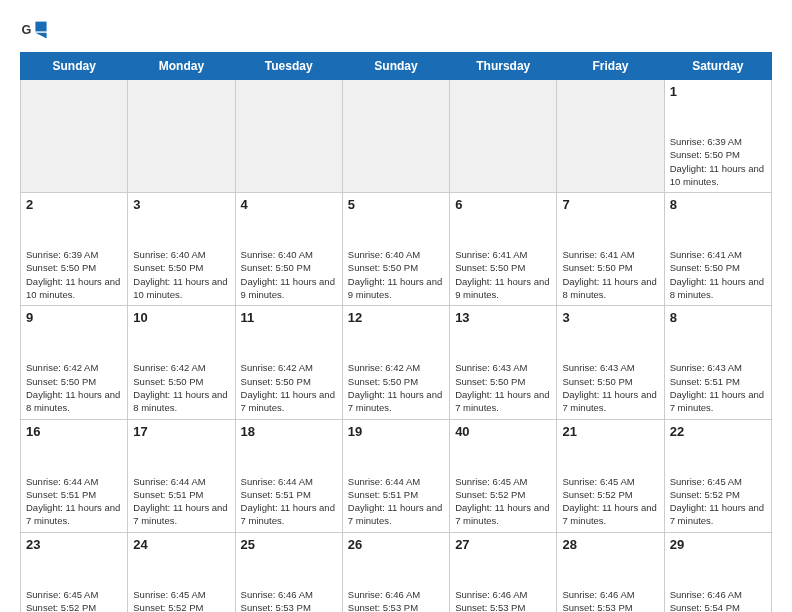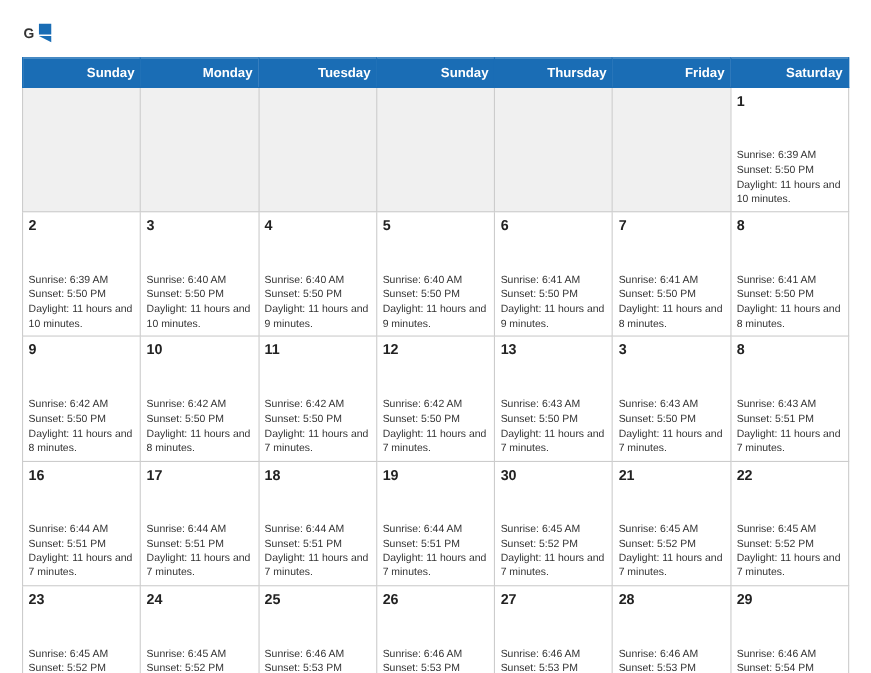--- a/index.html
+++ b/index.html
@@ -47,21 +47,21 @@
       width: 100%;
       border-collapse: collapse;
       table-layout: fixed;
     }
     .calendar thead tr th {
       background: #1a6db5;
       color: #fff;
       font-size: 12px;
       font-weight: bold;
       padding: 6px 5px;
-      text-align: right;
+      text-align: center;
       border: 1px solid #1a6db5;
     }
     .calendar tbody tr td {
       border: 1px solid #ccc;
       vertical-align: top;
       padding: 4px 5px;
       font-size: 10px;
       color: #333;
       background: #fff;
       height: 80px;
@@ -240,21 +240,21 @@
 Sunset: 5:51 PM
 Daylight: 11 hours and 7 minutes.</div>
         </td>
         <td>
           <span class="day-number">19</span>
           <div class="day-info" style="white-space: pre-line;">Sunrise: 6:44 AM
 Sunset: 5:51 PM
 Daylight: 11 hours and 7 minutes.</div>
         </td>
         <td>
-          <span class="day-number">30</span>
+          <span class="day-number">40</span>
           <div class="day-info" style="white-space: pre-line;">Sunrise: 6:45 AM
 Sunset: 5:52 PM
 Daylight: 11 hours and 7 minutes.</div>
         </td>
         <td>
           <span class="day-number">21</span>
           <div class="day-info" style="white-space: pre-line;">Sunrise: 6:45 AM
 Sunset: 5:52 PM
 Daylight: 11 hours and 7 minutes.</div>
         </td>

